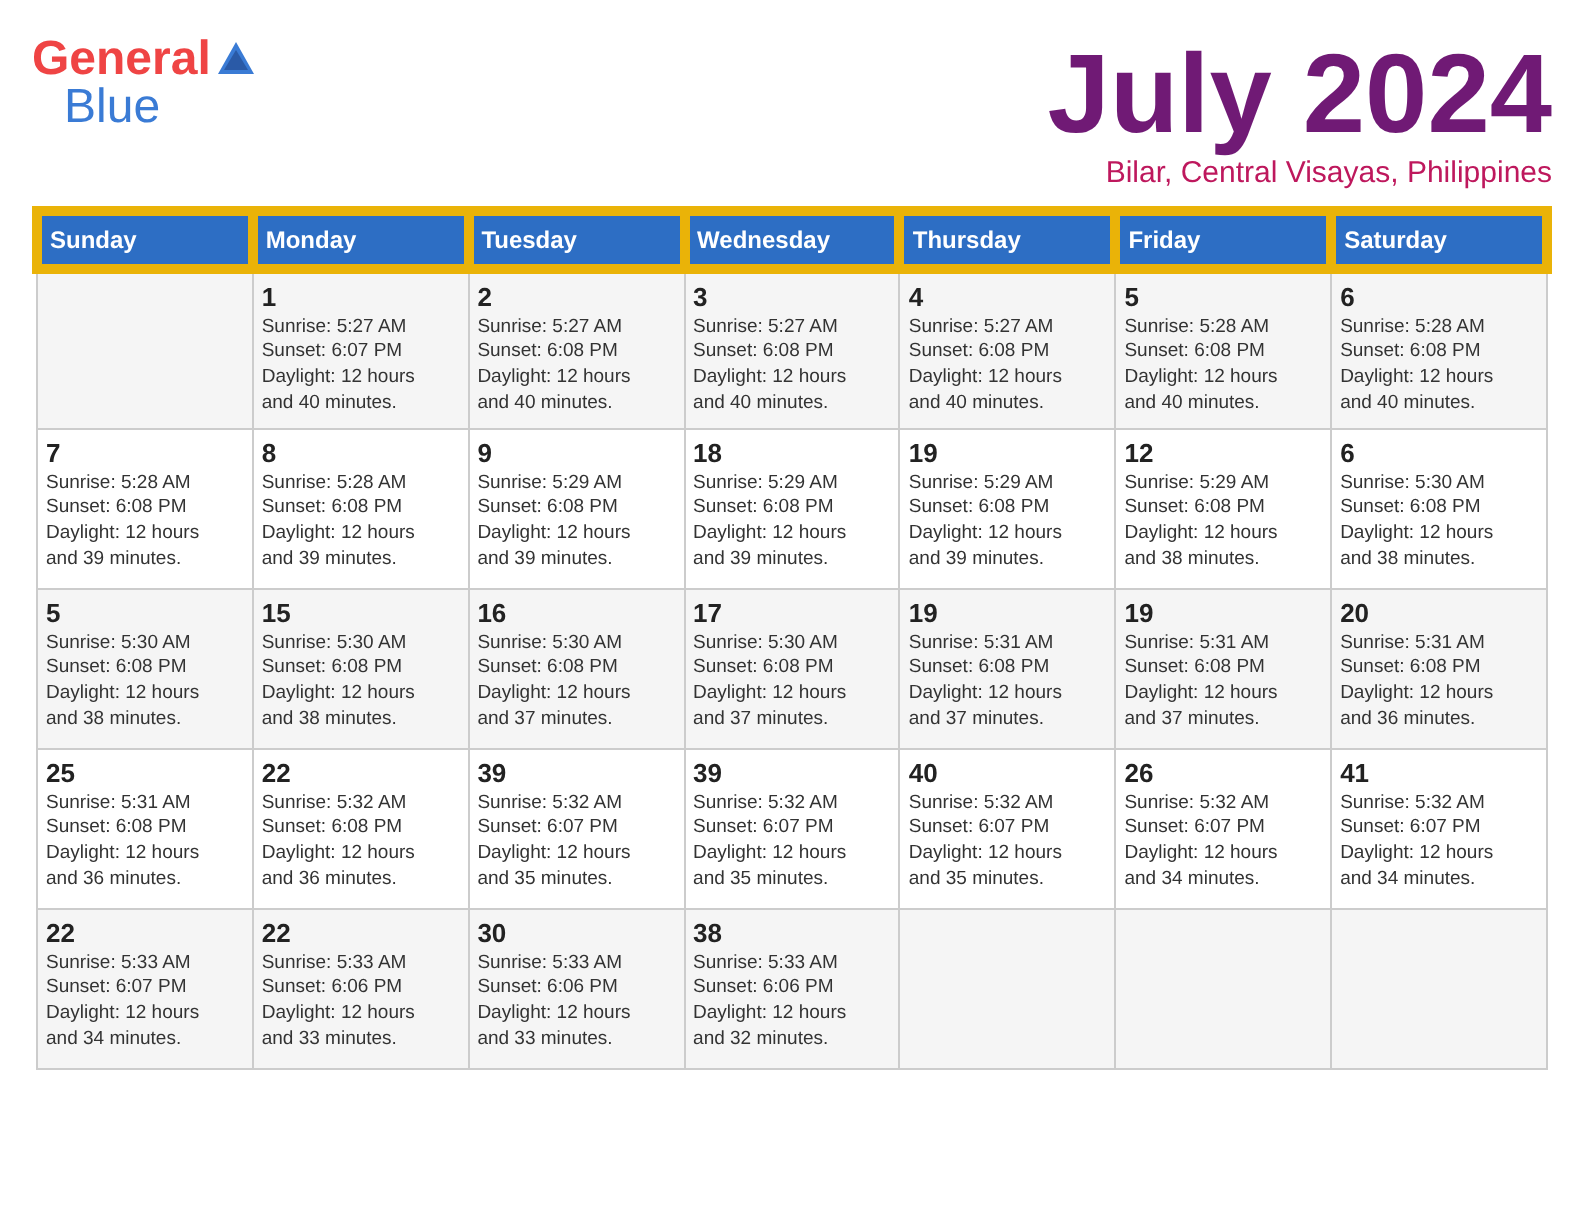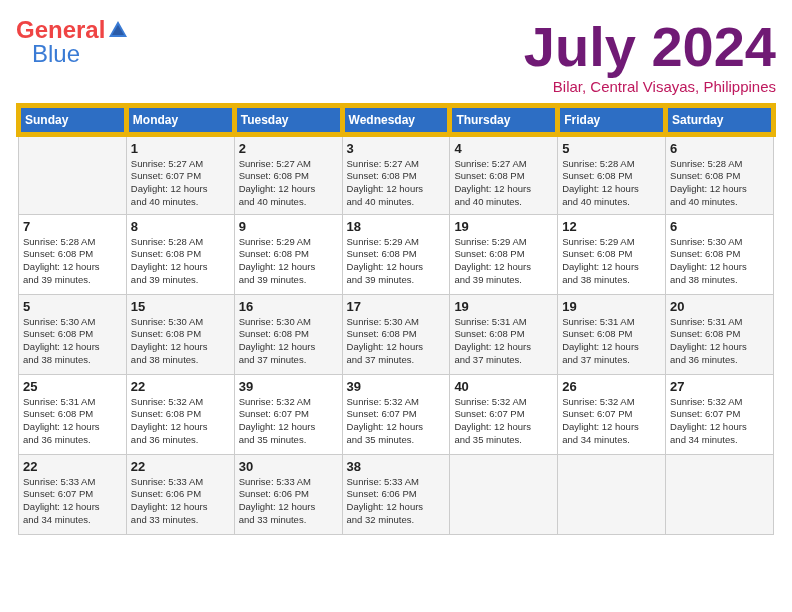--- a/index.html
+++ b/index.html
@@ -296,21 +296,21 @@
 and 35 minutes.</div>
         </td>
         <td>
           <div class="day-num">26</div>
           <div class="cell-text" style="white-space: pre-line;">Sunrise: 5:32 AM
 Sunset: 6:07 PM
 Daylight: 12 hours
 and 34 minutes.</div>
         </td>
         <td>
-          <div class="day-num">27</div>
+          <div class="day-num">41</div>
           <div class="cell-text" style="white-space: pre-line;">Sunrise: 5:32 AM
 Sunset: 6:07 PM
 Daylight: 12 hours
 and 34 minutes.</div>
         </td>
       </tr>
       <tr>
         <td>
           <div class="day-num">22</div>
           <div class="cell-text" style="white-space: pre-line;">Sunrise: 5:33 AM

